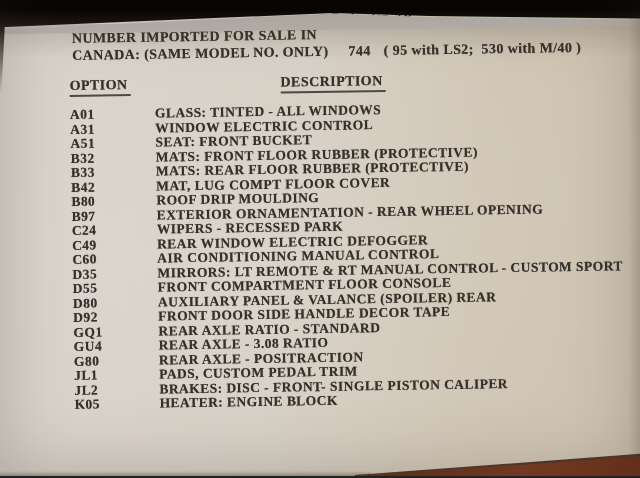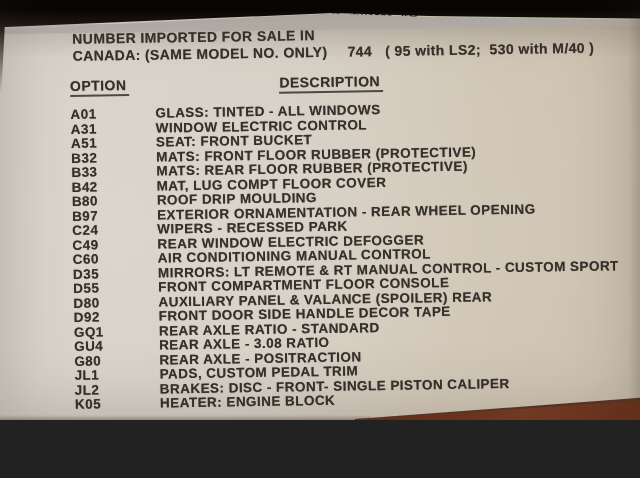--- a/index.html
+++ b/index.html
@@ -1,20 +1,20 @@
 <!DOCTYPE html>
 <html style="--paper: #d9d3cb; --paper-warm: #cdc1ae; --ink: #34302b; --frame: #1b150e; --edge-highlight: #b7b3ac; --wood: #7a3b22; --wood-dark: #3c1d10;"><head>
 <meta charset="utf-8">
 <style>
   html,body { margin:0; padding:0; background:#222; }
   .photo {
     position:relative;
-    width:640px; height:420px;
+    width:640px; height:476px;
     overflow:hidden;
-    font-family:Liberation Sans, sans-serif;
+    font-family:Liberation Serif, serif;
     background:
       radial-gradient(ellipse 120% 90% at 35% 55%, rgba(255,255,255,0.10), rgba(255,255,255,0) 70%),
       linear-gradient(97deg, var(--paper,#d9d3cb) 0%, #d6cfc4 45%, #d1c6b5 72%, var(--paper-warm,#cdc1ae) 100%);
   }
   
   .sheet {
     position:absolute; inset:0;
     transform:rotate(-0.9deg);
     transform-origin:50% 50%;
     color:var(--ink,#34302b);

